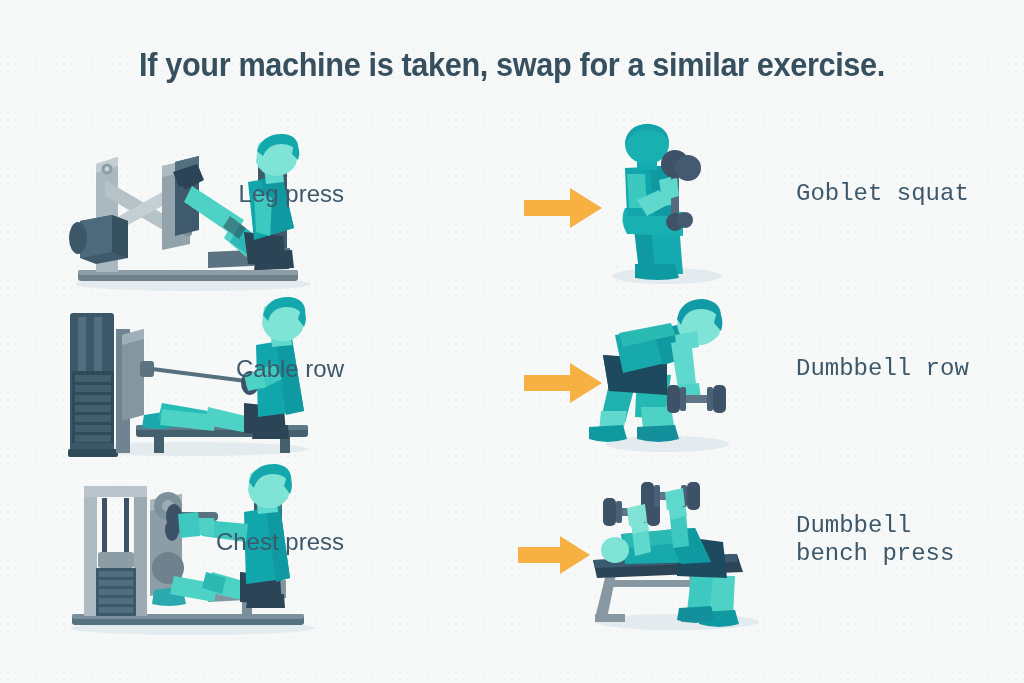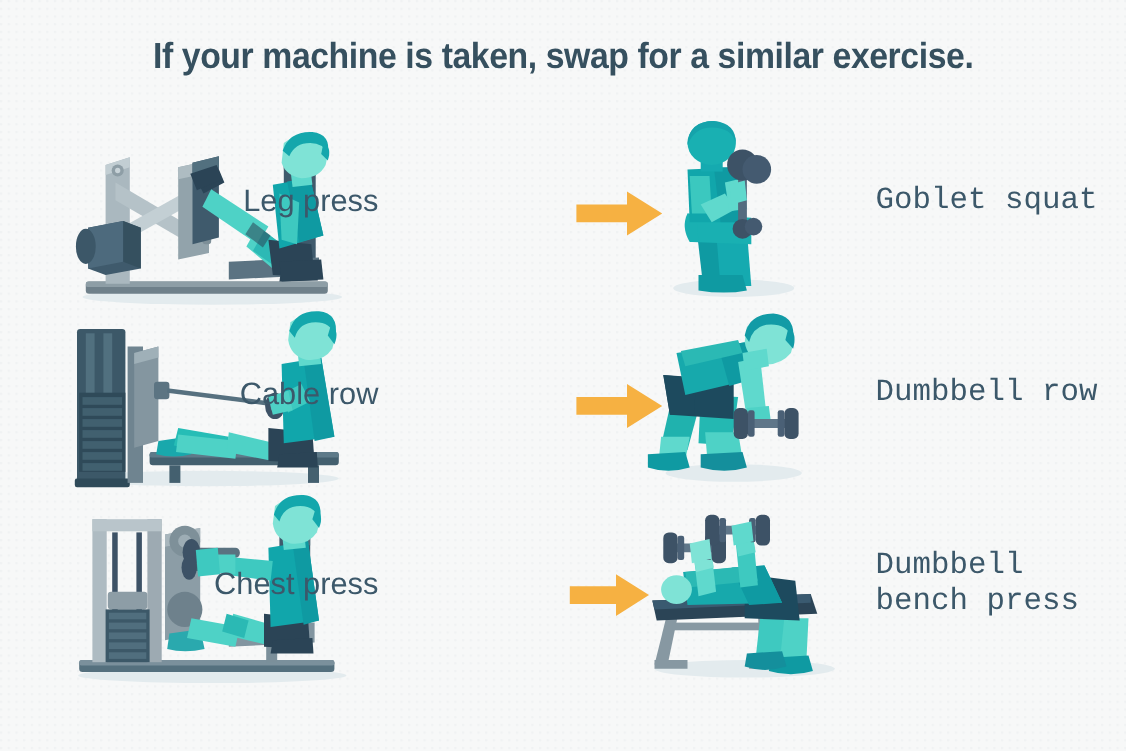--- a/index.html
+++ b/index.html
@@ -15,20 +15,21 @@
     position: relative;
   }
   
   #page {
     position: absolute;
     inset: 0;
     background-color: #f7f8f8;
     background-image:
       radial-gradient(circle at 1px 1px, rgba(150,165,175,0.075) 1px, transparent 1.4px);
     background-size: 7px 7px;
+    margin-top: 14px;
   }
   #title {
     position: absolute;
     top: 32px;
     left: 0;
     width: 1024px;
     text-align: center;
     font-size: 33px;
     font-weight: bold;
     color: #36505f;
@@ -55,21 +56,21 @@
   }
   .free-art {
     position: absolute;
     left: 575px;
     top: 0;
     width: 215px;
     height: 175px;
   }
   .label {
     position: absolute;
-    font-size: 28px;
+    font-size: 24px;
     color: #3c586a;
     font-family: "Liberation Sans", sans-serif;
     line-height: 1.18;
     white-space: pre-line;
   }
   .label-left {
     right: 680px;
     top: 56px;
     text-align: right;
     width: 220px;

